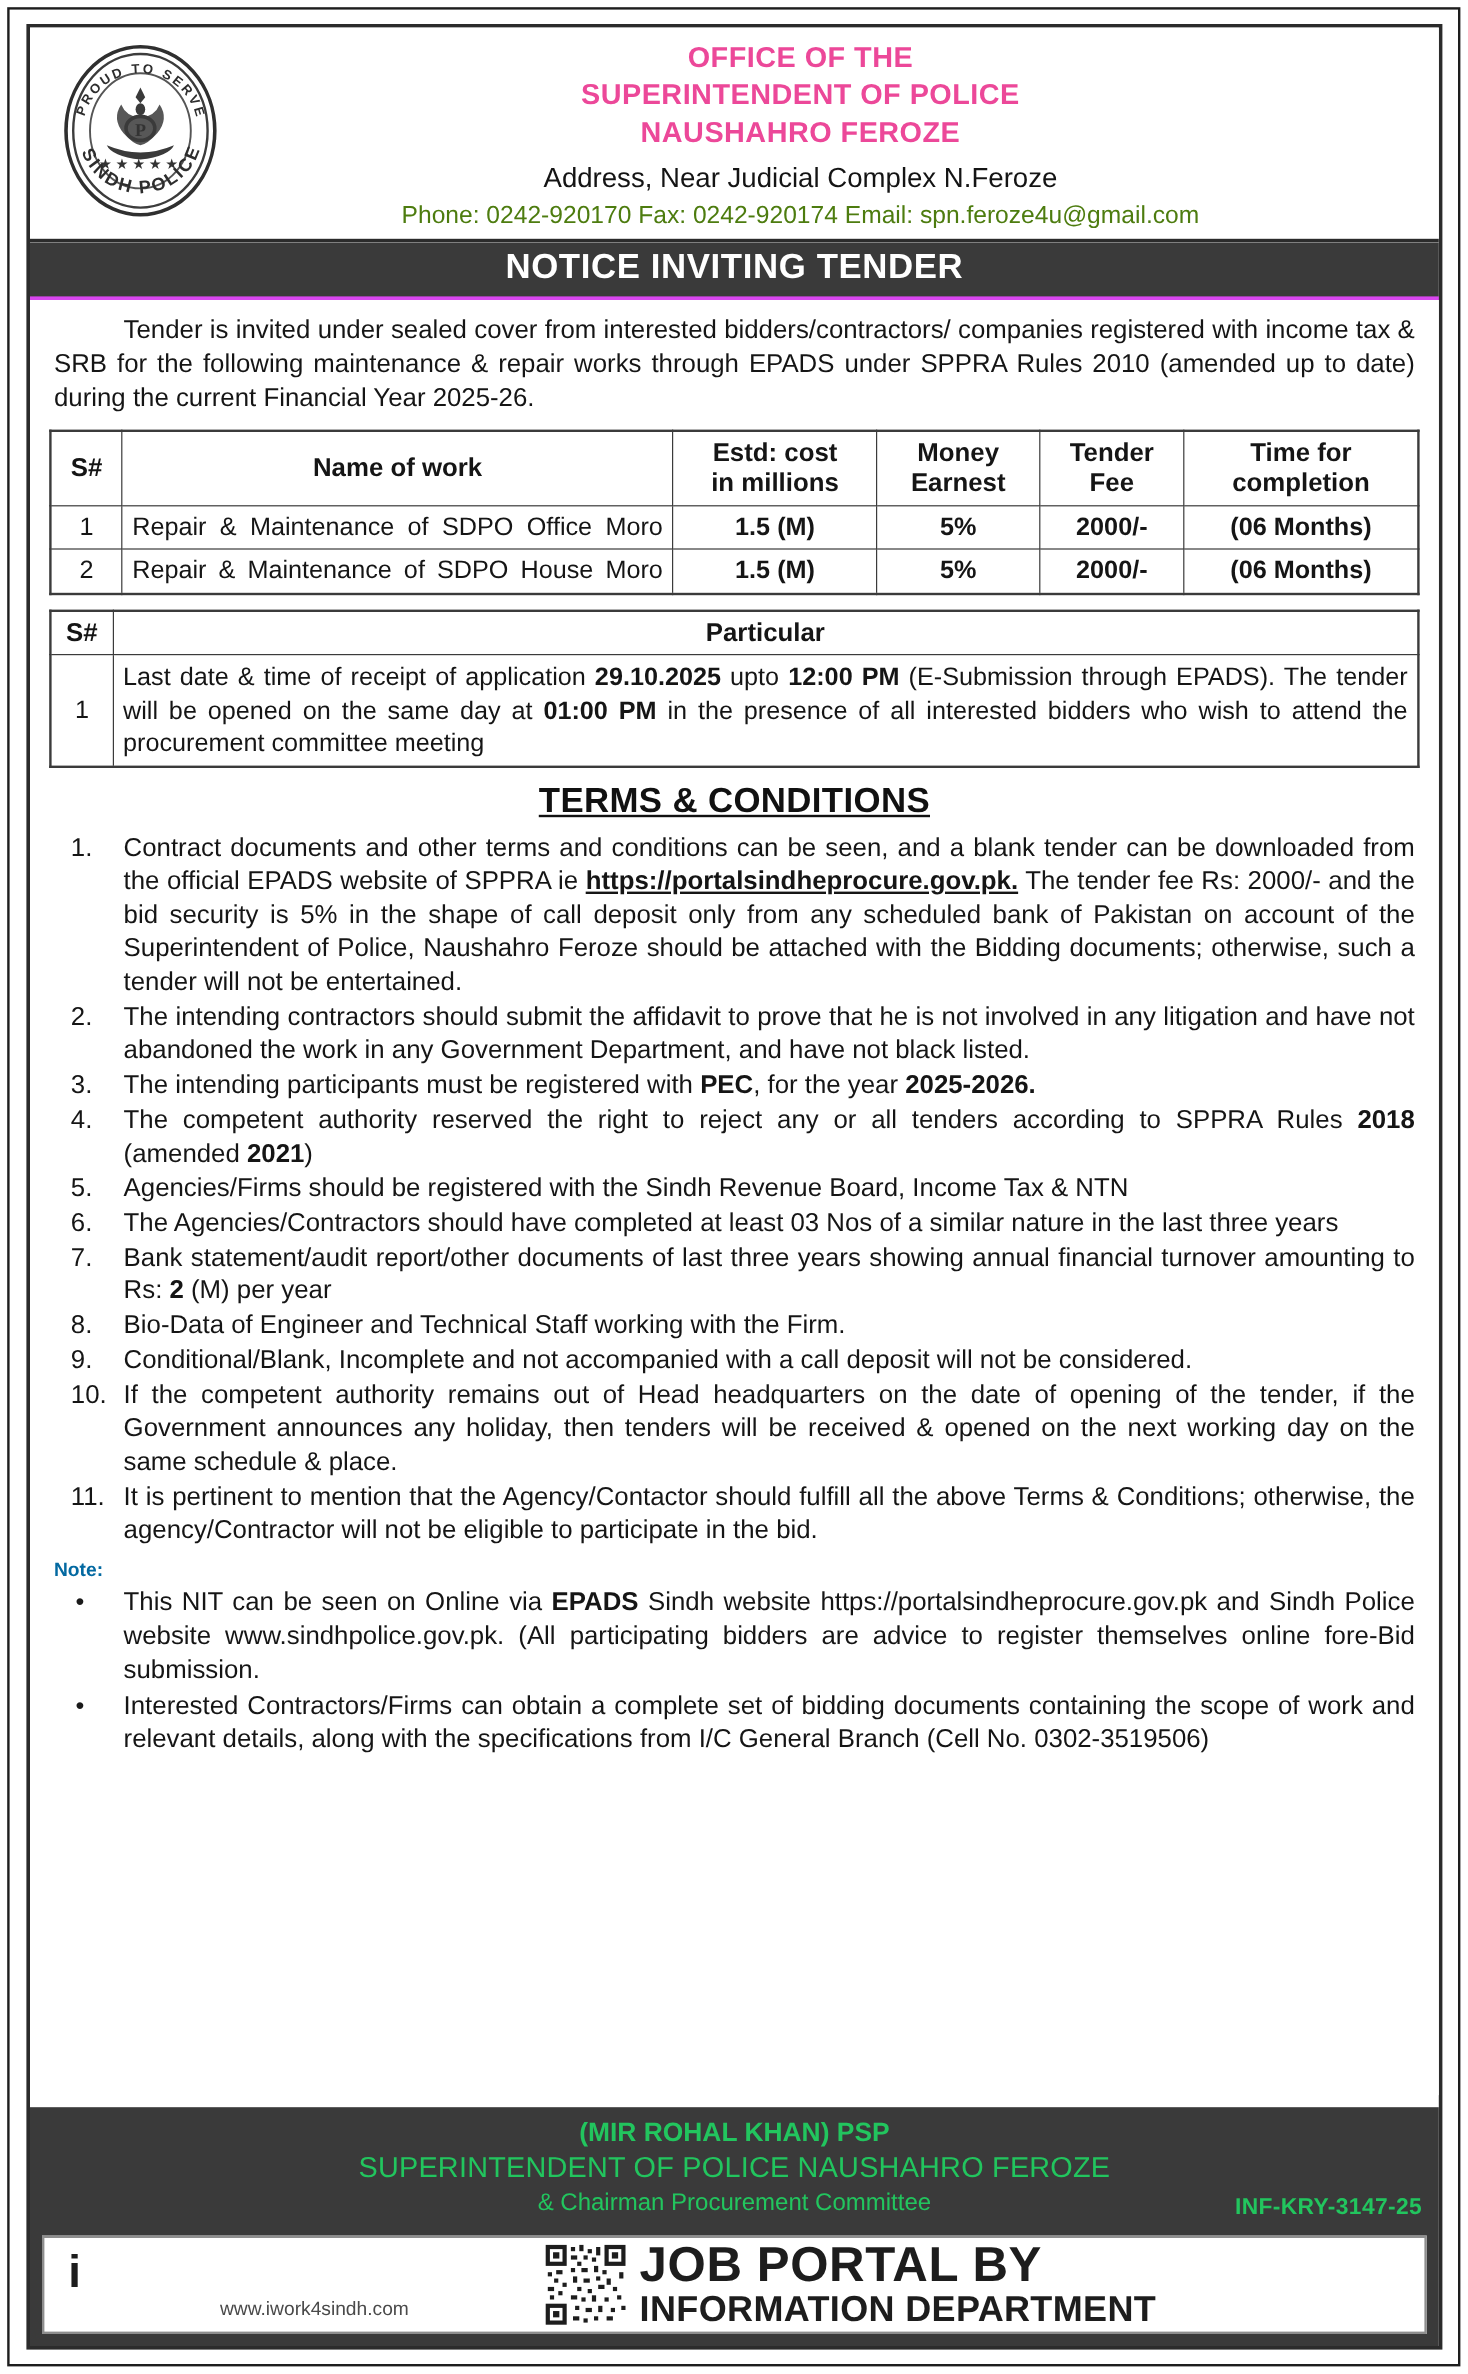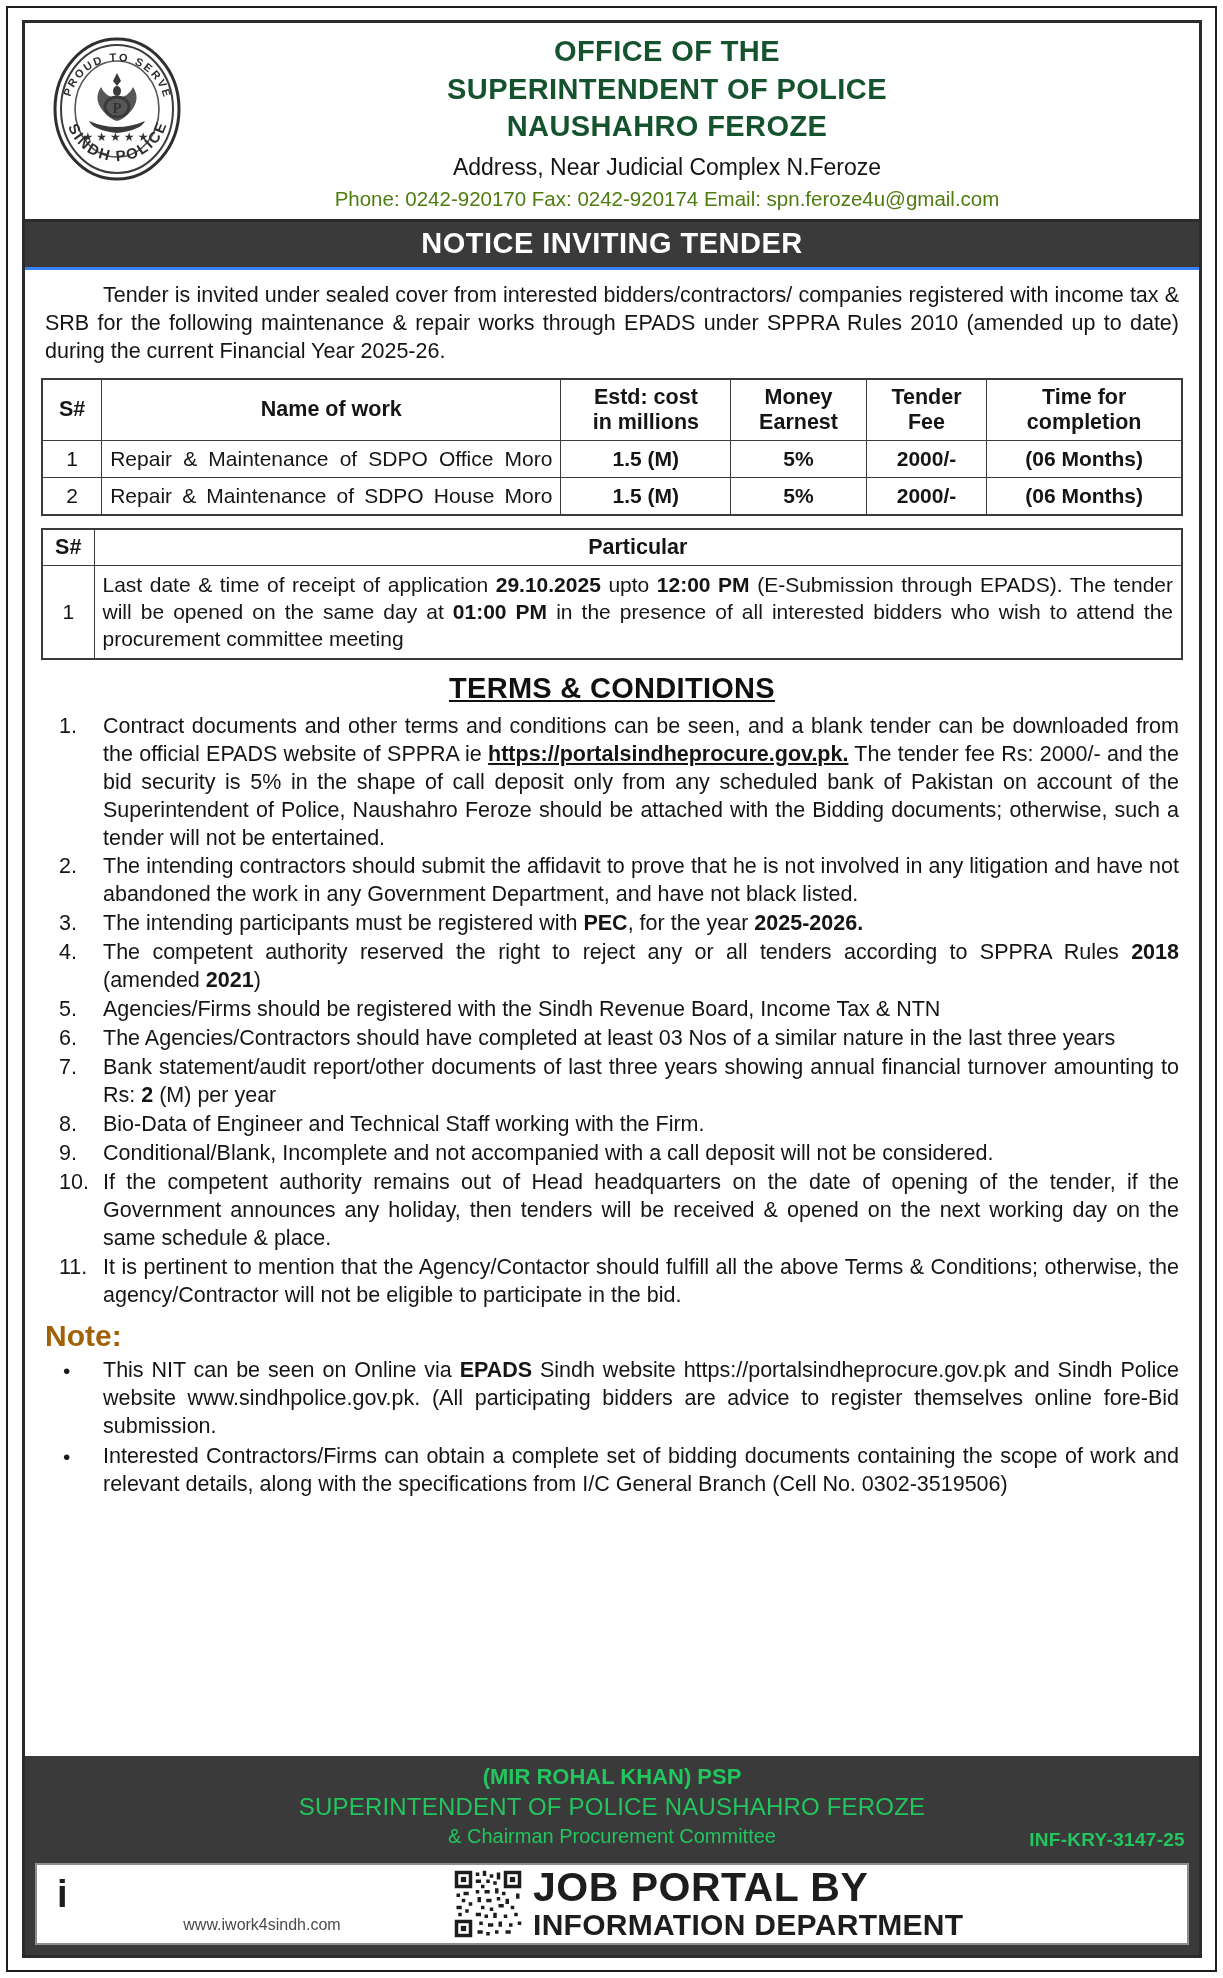--- a/index.html
+++ b/index.html
@@ -54,24 +54,24 @@
     width: 136px;
     height: 156px;
   }
   .header-text {
     text-align: center;
     padding-left: 120px;
     padding-right: 10px;
   }
   .org-line {
     font-weight: bold;
-    font-size: 29px;
+    font-size: 24px;
     letter-spacing: 0.4px;
     line-height: 1.30;
-    color: #14532d;
+    color: #ec4899;
   }
   .addr-line {
     font-size: 23px;
     line-height: 1.35;
     margin-top: 6px;
     color: #141414;
   }
   .contact-line {
     font-size: 20.5px;
     line-height: 1.35;
@@ -81,21 +81,21 @@
 
   
   .title-bar {
     background: #3a3a3a;
     color: #ffffff;
     text-align: center;
     font-size: 29px;
     font-weight: bold;
     letter-spacing: 0.5px;
     padding: 5px 0 7px 0;
-    border-bottom: 3px solid #3b82f6;
+    border-bottom: 3px solid #d946ef;
   }
 
   
   .body-area {
     flex: 1 1 auto;
     padding: 8px 16px 0 16px;
     background: #fff;
   }
   .intro {
     font-size: 21.5px;
@@ -184,24 +184,24 @@
     line-height: 1.30;
     text-align: justify;
     color: #151515;
     padding-right: 4px;
   }
   .term-txt.nojust { text-align: left; }
   .term-txt b { font-weight: bold; }
   .term-txt u.link { text-decoration: underline; font-weight: bold; }
 
   .note-label {
-    font-size: 30px;
+    font-size: 16px;
     font-weight: bold;
     margin: 10px 0 4px 4px;
-    color: #a16207;
+    color: #0369a1;
   }
   .note-row { display: flex; align-items: flex-start; margin-bottom: 2px; }
   .note-bul {
     flex: 0 0 62px;
     padding-left: 22px;
     box-sizing: border-box;
     font-size: 21px;
     line-height: 1.30;
   }
   .note-txt {

